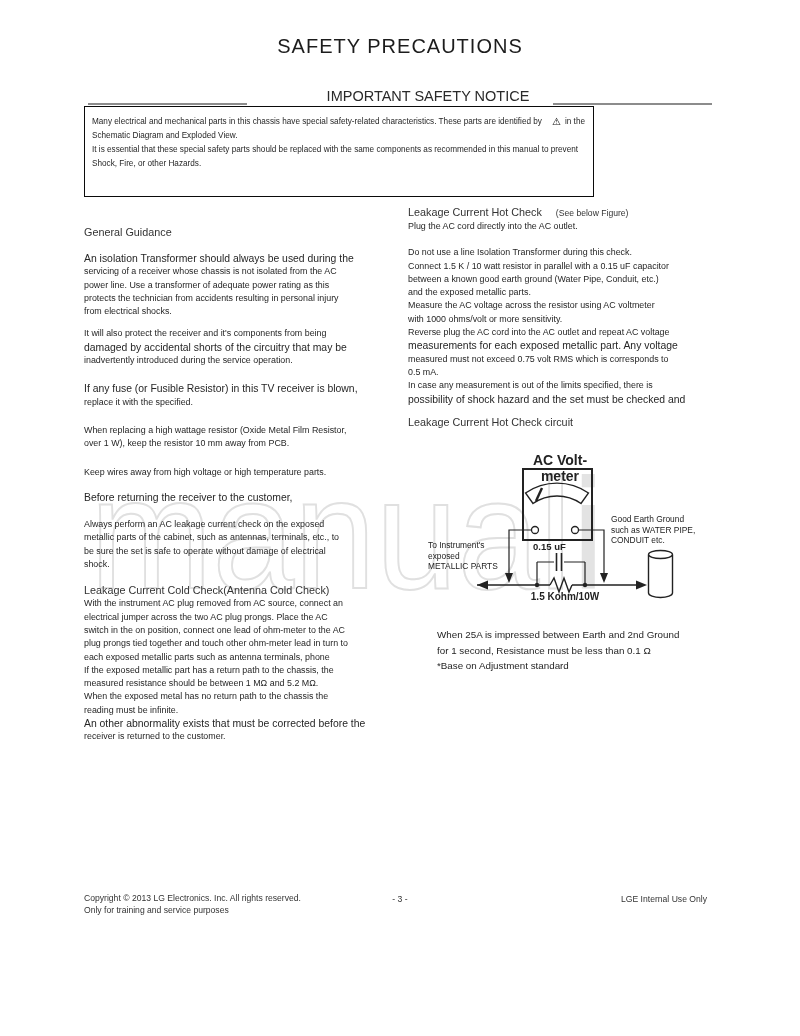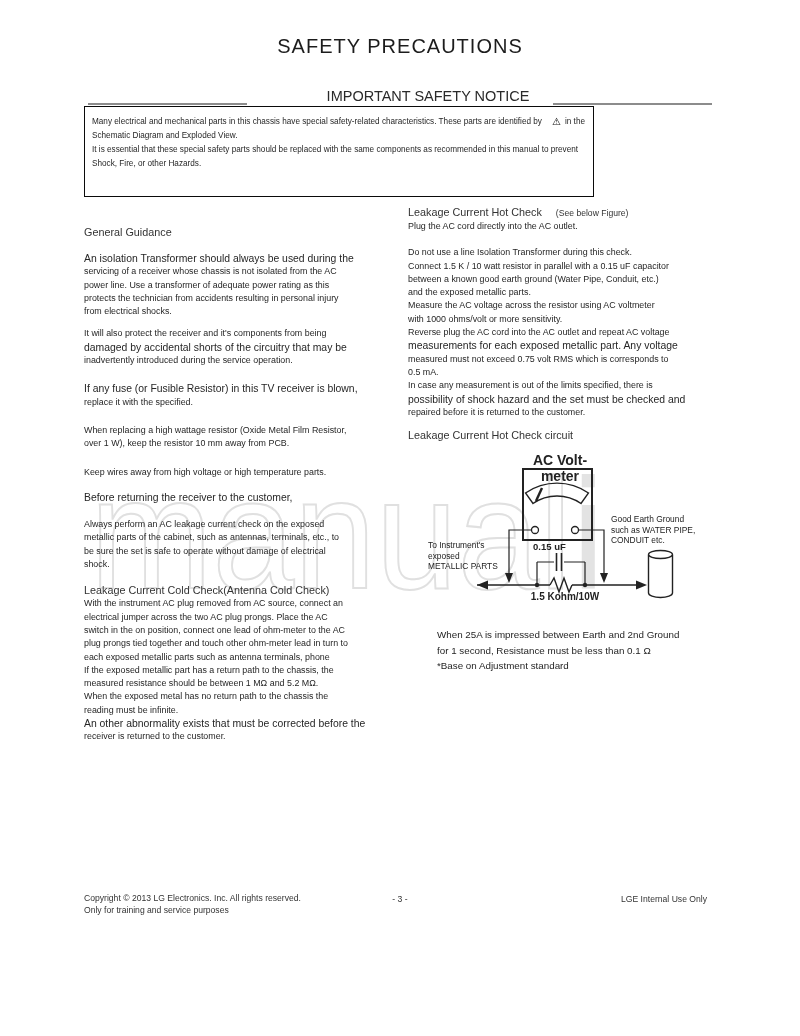--- a/index.html
+++ b/index.html
@@ -155,21 +155,20 @@
         <div class="ln">between a known good earth ground (Water Pipe, Conduit, etc.)</div>
         <div class="ln">and the exposed metallic parts.</div>
         <div class="ln">Measure the AC voltage across the resistor using AC voltmeter</div>
         <div class="ln">with 1000 ohms/volt or more sensitivity.</div>
         <div class="ln">Reverse plug the AC cord into the AC outlet and repeat AC voltage</div>
         <div class="ln big">measurements for each exposed metallic part. Any voltage</div>
         <div class="ln">measured must not exceed 0.75 volt RMS which is corresponds to</div>
         <div class="ln">0.5 mA.</div>
         <div class="ln">In case any measurement is out of the limits specified, there is</div>
         <div class="ln big">possibility of shock hazard and the set must be checked and</div>
-        <div class="ln">repaired before it is returned to the customer.</div>
       </div>
     <div class="col-heading mt9">Leakage Current Hot Check circuit</div>
   </div>
 
   <div id="diagram" class="abs">
     <svg width="280" height="172" viewBox="0 0 280 172">
       <g fill="none" stroke="#222" stroke-width="1.4">
         <rect x="103" y="19" width="69" height="71" stroke-width="2"></rect>
         <path d="M105.5 43 A55 55 0 0 1 168.5 43 L161 53.5 A42 42 0 0 0 113 53.5 Z"></path>
         <line x1="116" y1="51" x2="122" y2="38" stroke-width="2.4"></line>

